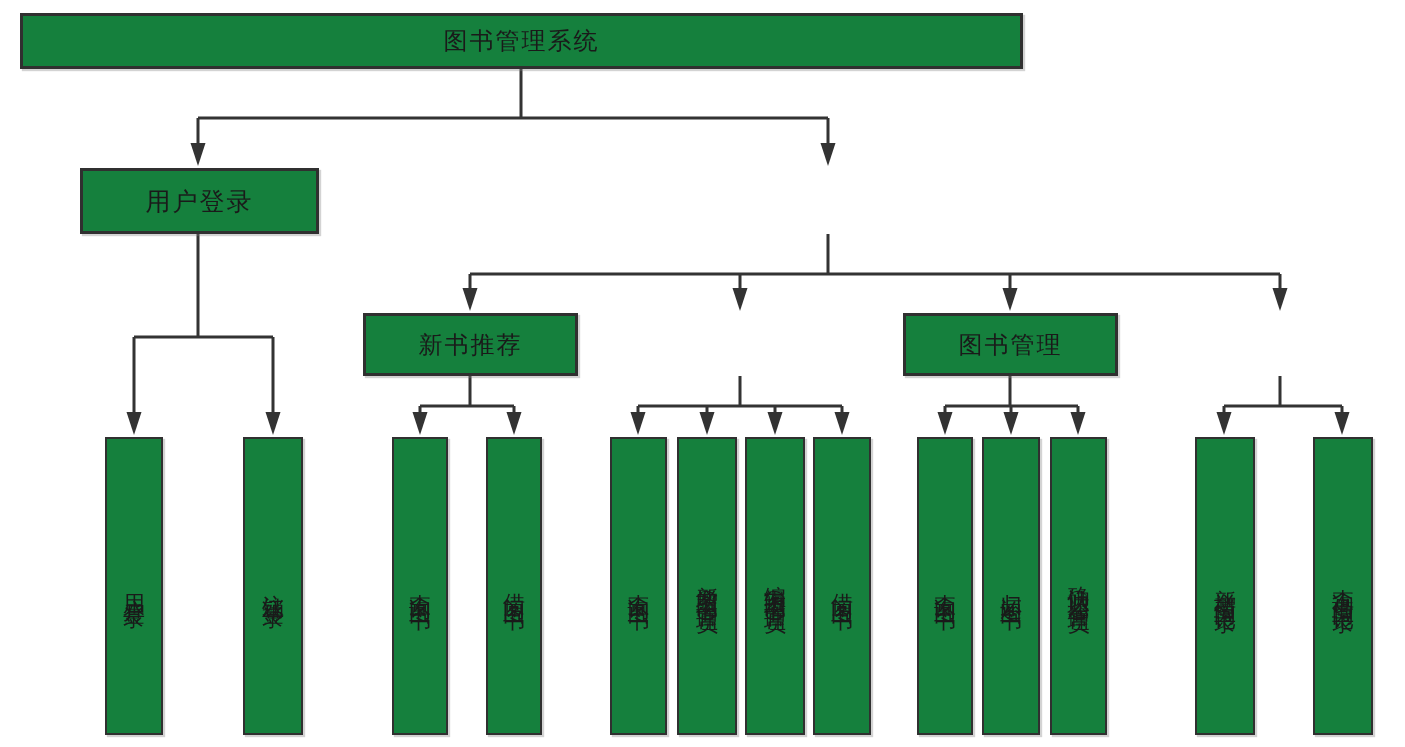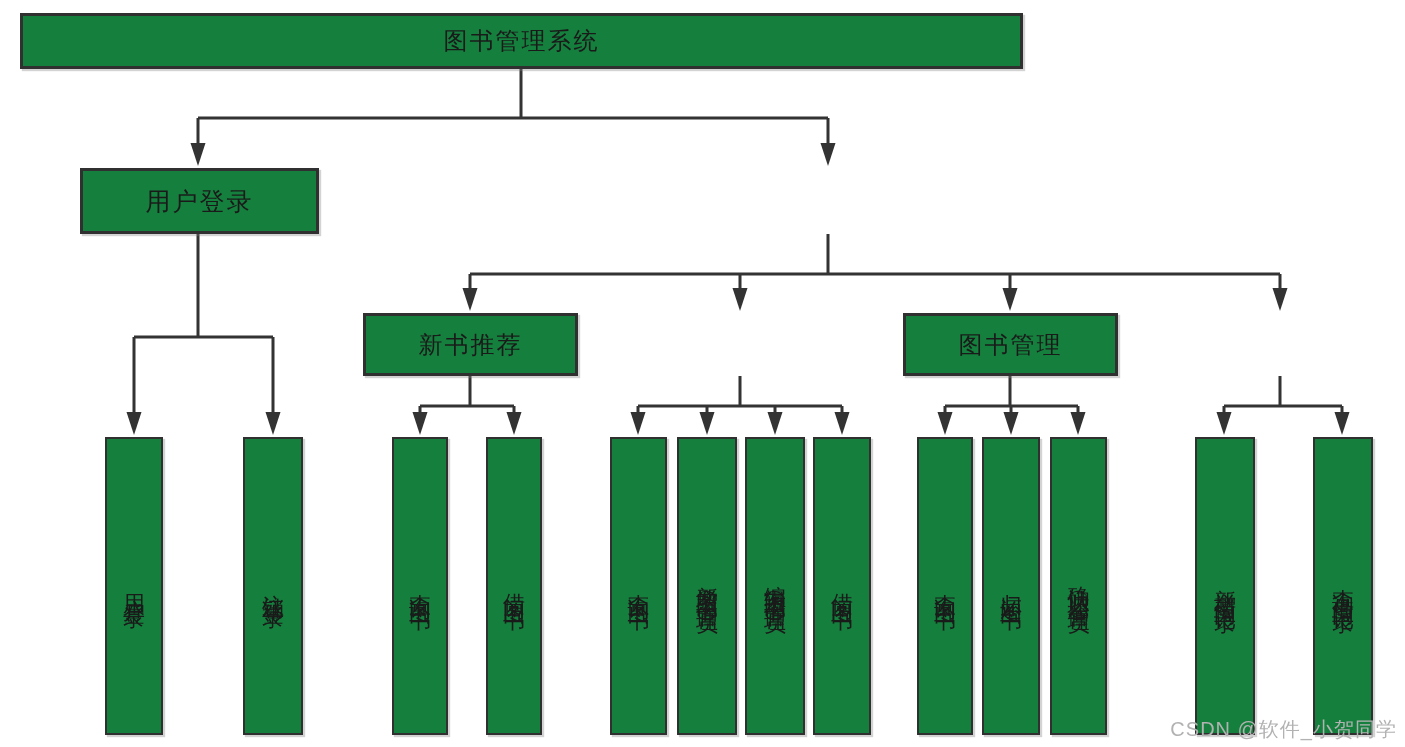--- a/index.html
+++ b/index.html
@@ -166,15 +166,14 @@
     <span>确认归还（管理员）</span>
   </div>
 
   <div class="box leaf-box" style="left:1195px; width:60px;">
     <span>新增借阅记录</span>
   </div>
   <div class="box leaf-box" style="left:1313px; width:60px;">
     <span>查询借阅记录</span>
   </div>
 
-  <div class="watermark">CSDN @软件_小贺同学</div>
 
 </div>
 
 </body></html>

